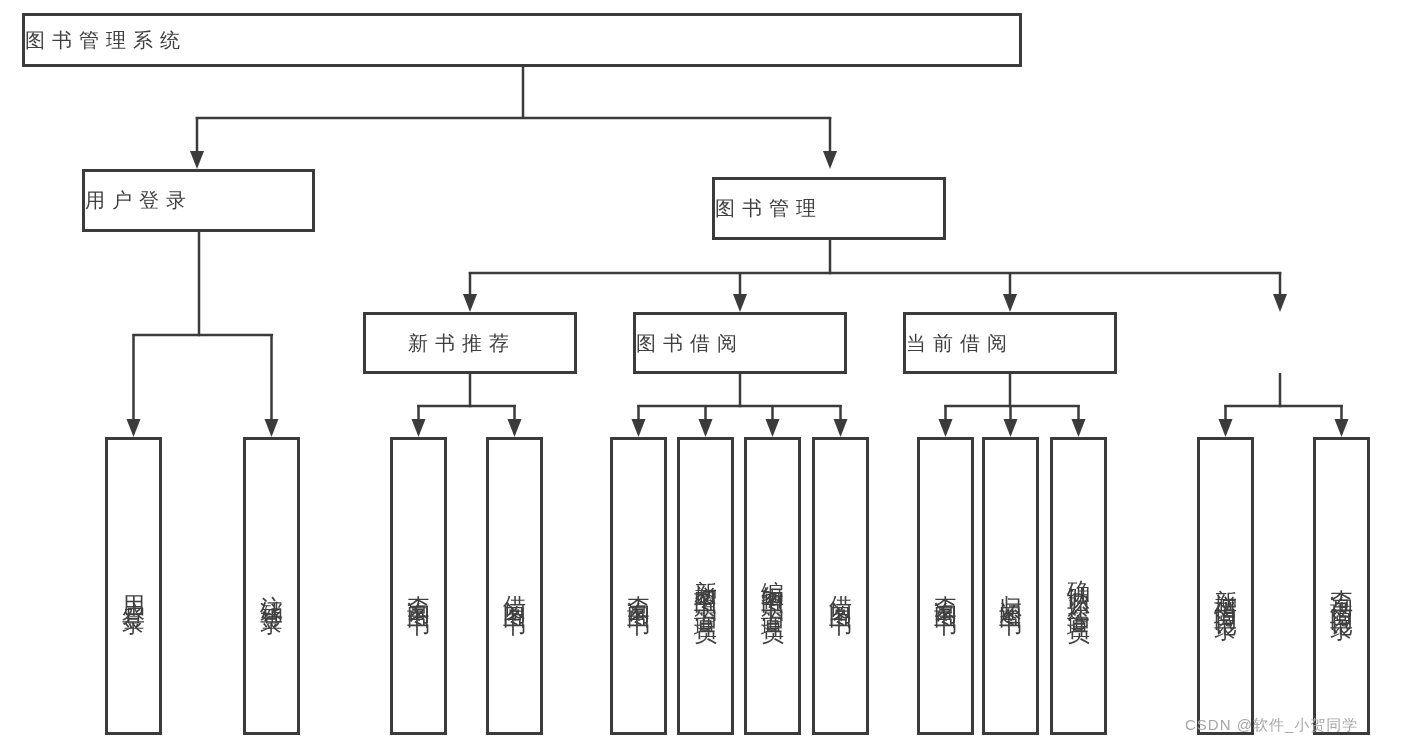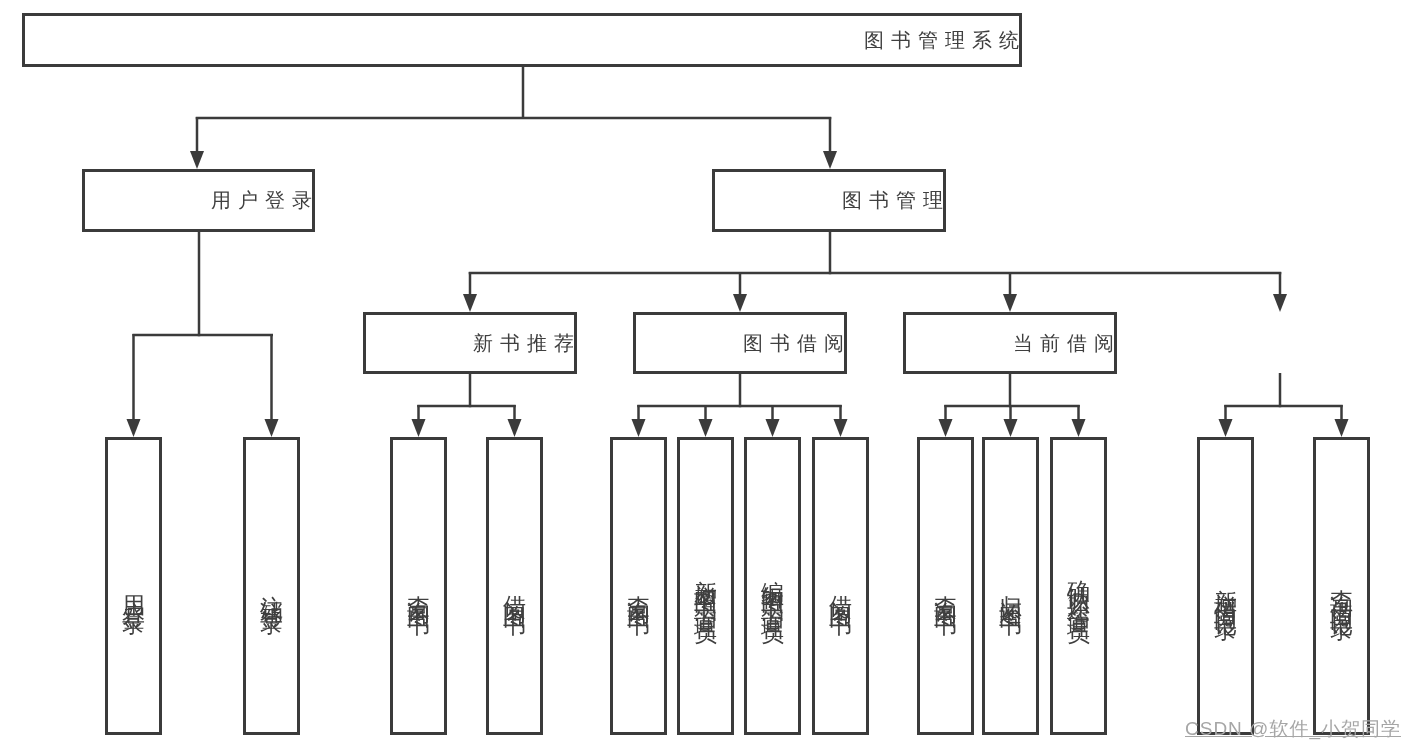--- a/index.html
+++ b/index.html
@@ -22,32 +22,32 @@
     width: 1405px; height: 747px;
     pointer-events: none;
   }
   .node {
     position: absolute;
     box-sizing: border-box;
     border: 3px solid #3b3b3b;
     background: #ffffff;
     display: flex;
     align-items: center;
-    justify-content: flex-end;
+    justify-content: flex-start;
   }
   .node .hlabel {
     font-size: 20px;
     letter-spacing: 7px;
     margin-right: -7px;
     white-space: nowrap;
     color: #3f3f3f;
   }
   .root-box   { left: 22px;  top: 13px;  width: 1000px; height: 54px; }
   .l2-a       { left: 82px;  top: 169px; width: 233px;  height: 63px; }
-  .l2-b       { left: 712px; top: 169px; width: 234px;  height: 63px; }
+  .l2-b       { left: 712px; top: 177px; width: 234px;  height: 63px; }
   .l3         { top: 312px;  height: 62px; width: 214px; }
   .l3-1 { left: 363px; padding-left: 42px; }
   .l3-2 { left: 633px; }
   .l3-3 { left: 903px; }
   .l3-4 { left: 1173px; }
   .leaf {
     position: absolute;
     top: 437px;
     width: 57px;
     height: 298px;
@@ -65,26 +65,25 @@
     letter-spacing: 6px;
     margin-bottom: -6px;
     line-height: 1;
     color: #3f3f3f;
     white-space: nowrap;
   }
   .watermark {
     position: absolute;
     left: 1185px;
     top: 716px;
-    font-size: 19px;
+    font-size: 15px;
     letter-spacing: 1px;
     color: #a6a6a6;
     white-space: nowrap;
     z-index: 5;
-    text-decoration: underline;
   }
 </style>
 </head>
 <body>
 
 <div class="canvas">
 
   <svg class="wires" viewBox="0 0 1405 747" xmlns="http://www.w3.org/2000/svg">
     <g stroke="#3b3b3b" stroke-width="2.5" fill="none">
 

